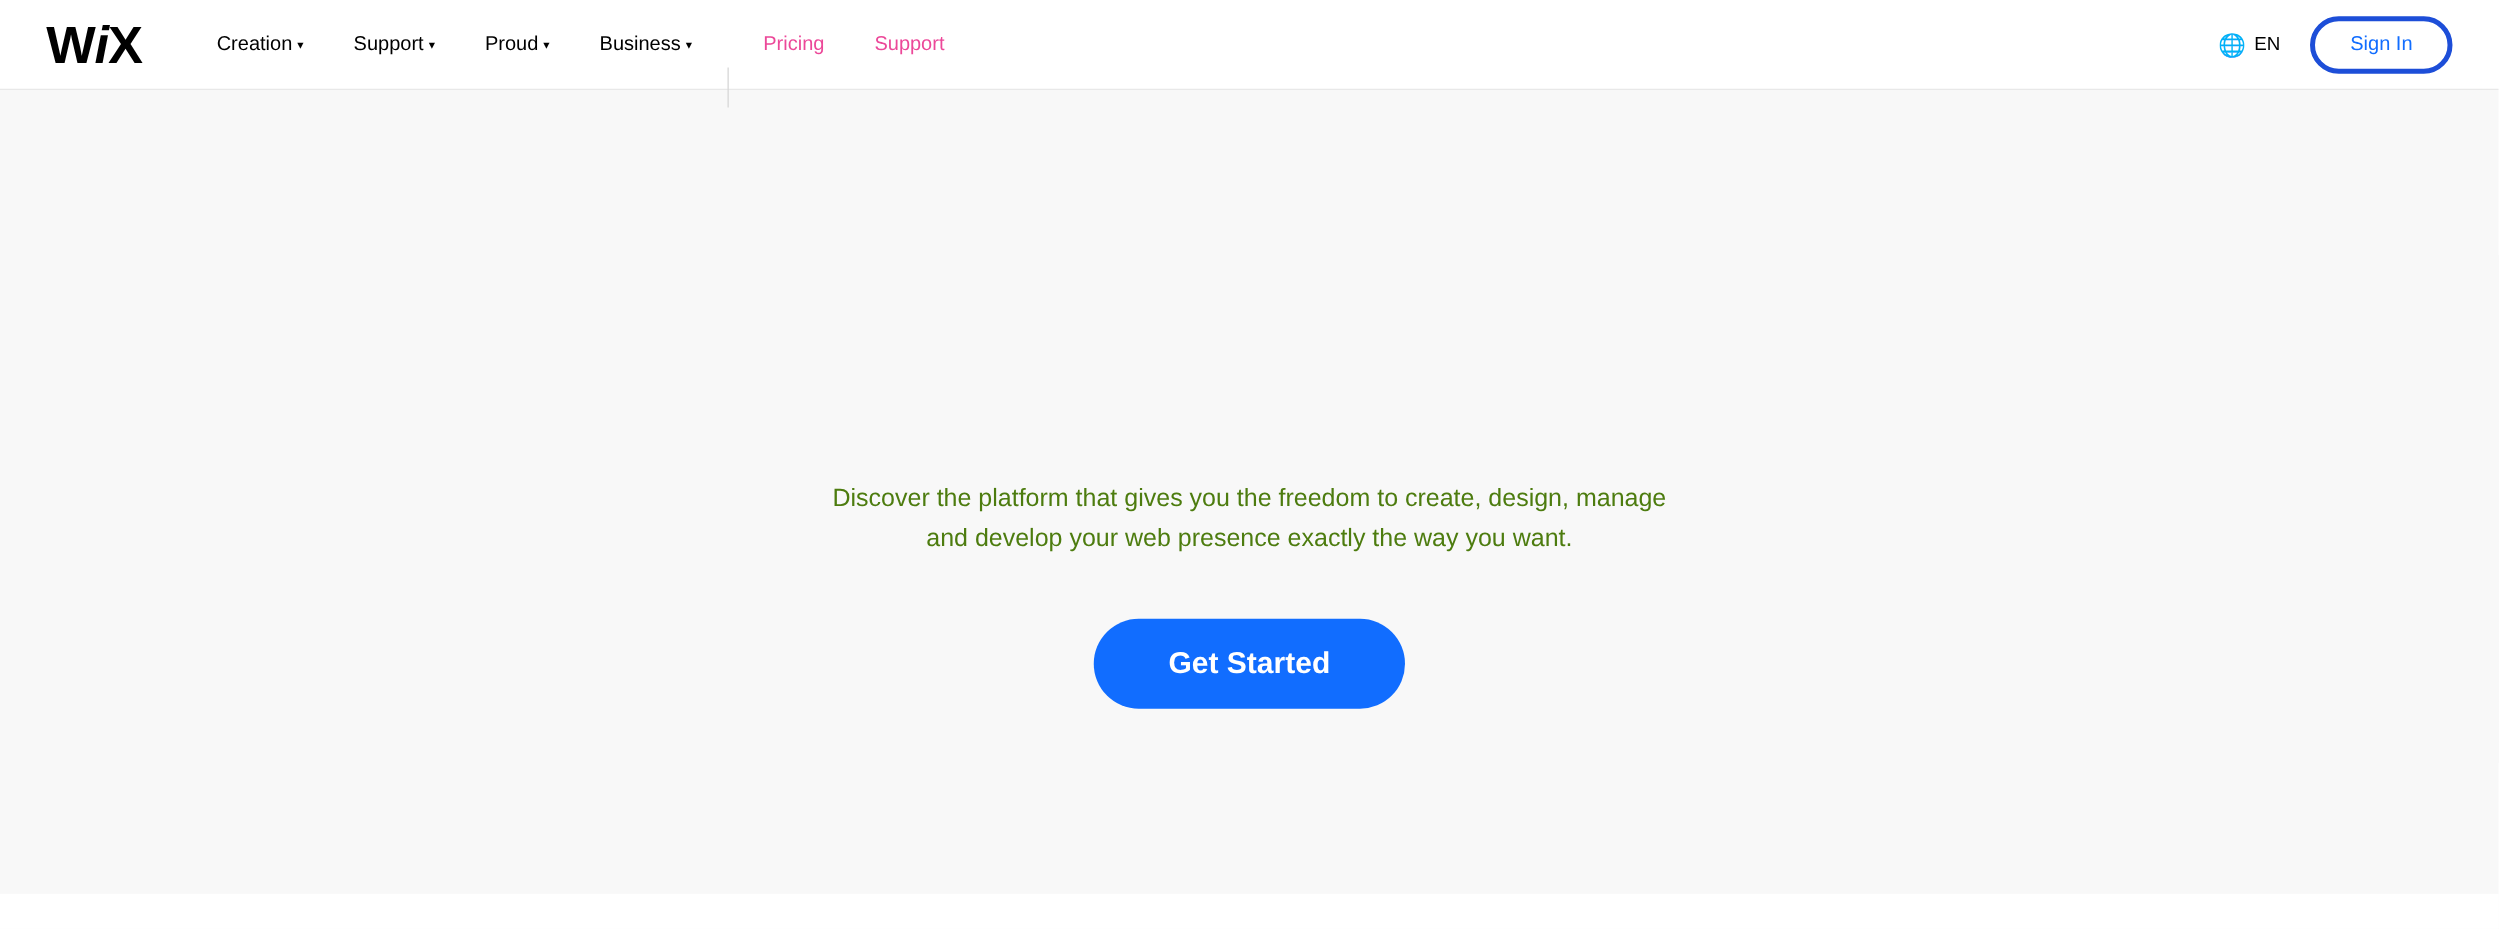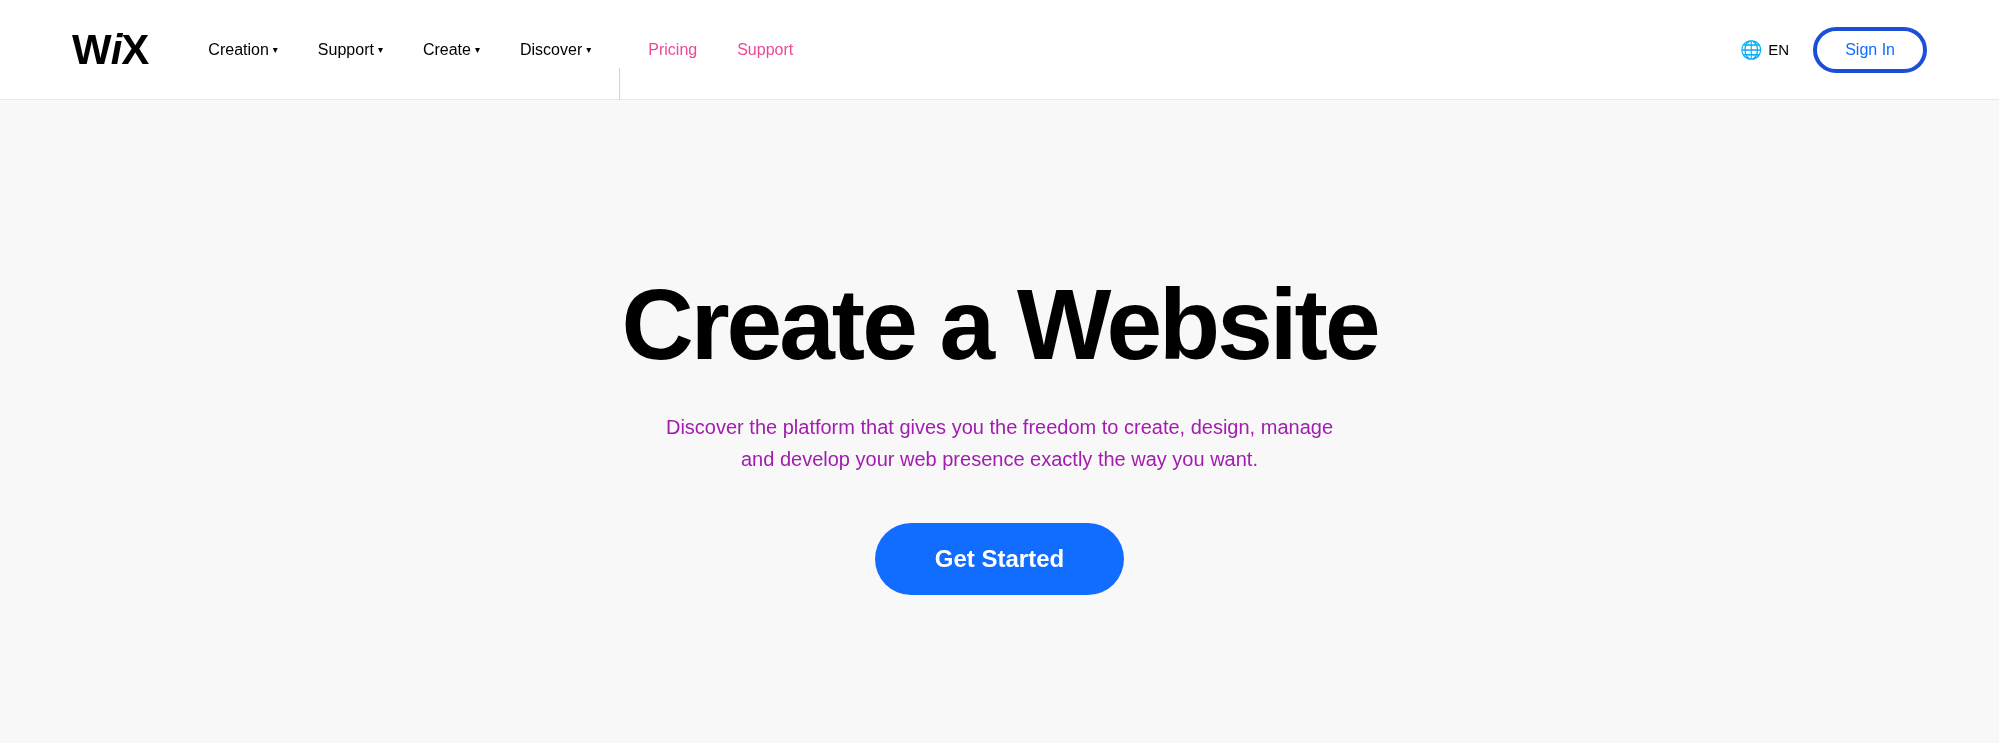--- a/index.html
+++ b/index.html
@@ -13,22 +13,22 @@
       background-color: #ffffff;
       min-height: 743px;
       width: 1999px;
       overflow-x: hidden;
     }
 
     
     .navbar {
       display: flex;
       align-items: center;
-      height: 100px;
-      padding: 0 72px;
+      height: 72px;
+      padding: 0 37px;
       border-bottom: 1px solid #e8e8e8;
       background: #ffffff;
       position: relative;
     }
 
     .navbar-logo {
       display: flex;
       align-items: center;
       margin-right: 40px;
     }
@@ -128,21 +128,21 @@
       font-weight: 900;
       color: #000000;
       line-height: 1.1;
       letter-spacing: -3px;
       max-width: 1100px;
       margin-bottom: 32px;
     }
 
     .hero-subtitle {
       font-size: 20px;
-      color: #a21caf;
+      color: #4d7c0f;
       line-height: 1.6;
       max-width: 700px;
       margin-bottom: 48px;
       font-weight: 400;
     }
 
     .get-started-btn {
       padding: 22px 60px;
       background: #116dff;
       color: #ffffff;
@@ -177,25 +177,25 @@
   <div class="navbar-nav">
     <div class="nav-item">
       <span>Creation</span>
       <span class="nav-chevron">▾</span>
     </div>
     <div class="nav-item">
       <span>Support</span>
       <span class="nav-chevron">▾</span>
     </div>
     <div class="nav-item">
-      <span>Create</span>
-      <span class="nav-chevron">▾</span>
-    </div>
-    <div class="nav-item">
-      <span>Discover</span>
+      <span>Proud</span>
+      <span class="nav-chevron">▾</span>
+    </div>
+    <div class="nav-item">
+      <span>Business</span>
       <span class="nav-chevron">▾</span>
     </div>
 
     <div class="nav-divider"></div>
 
     <div class="nav-item-simple">
       <span>Pricing</span>
     </div>
     <div class="nav-item-simple">
       <span>Support</span>
@@ -206,17 +206,17 @@
     <div class="lang-selector">
       <span class="globe-icon">🌐</span>
       <span>EN</span>
     </div>
     <button class="sign-in-btn">Sign In</button>
   </div>
 </nav>
 
 <section class="hero">
   <h1 class="hero-title">
-    <span>Create a Website</span><br>
+    <br>
   </h1>
   <p class="hero-subtitle">Discover the platform that gives you the freedom to create, design, manage and develop your web presence exactly the way you want.</p>
   <button class="get-started-btn">Get Started</button>
 </section>
 
 </body></html>

